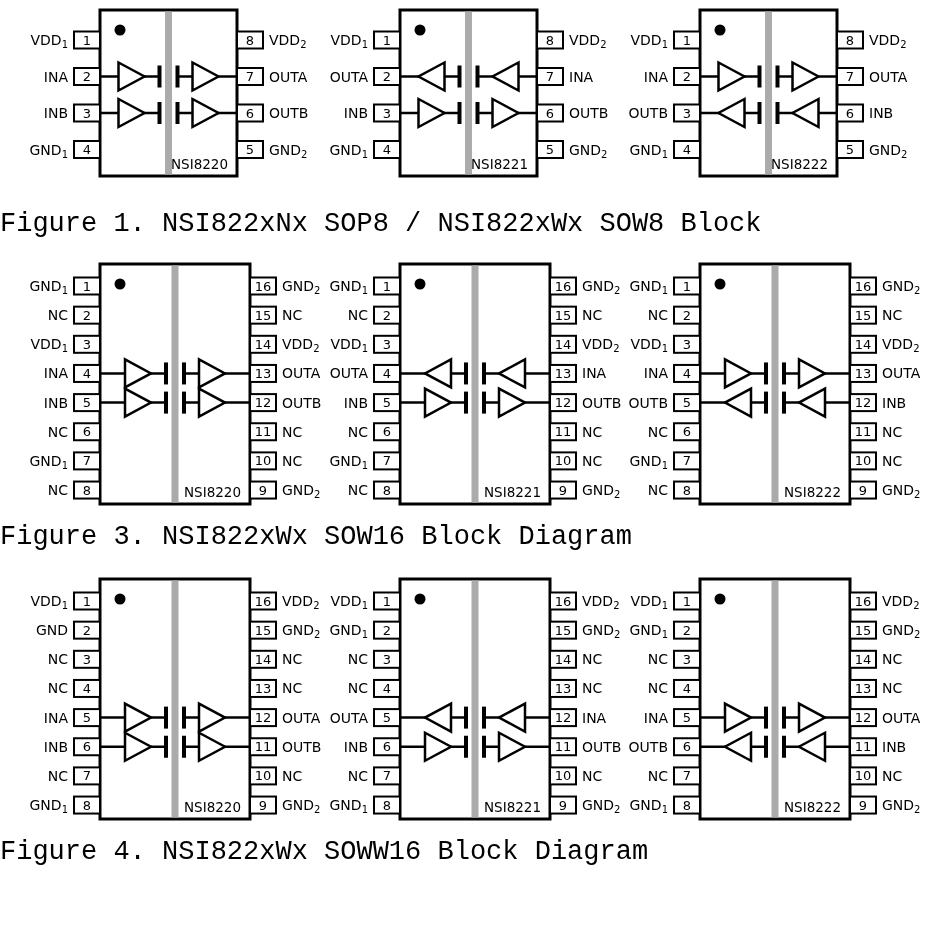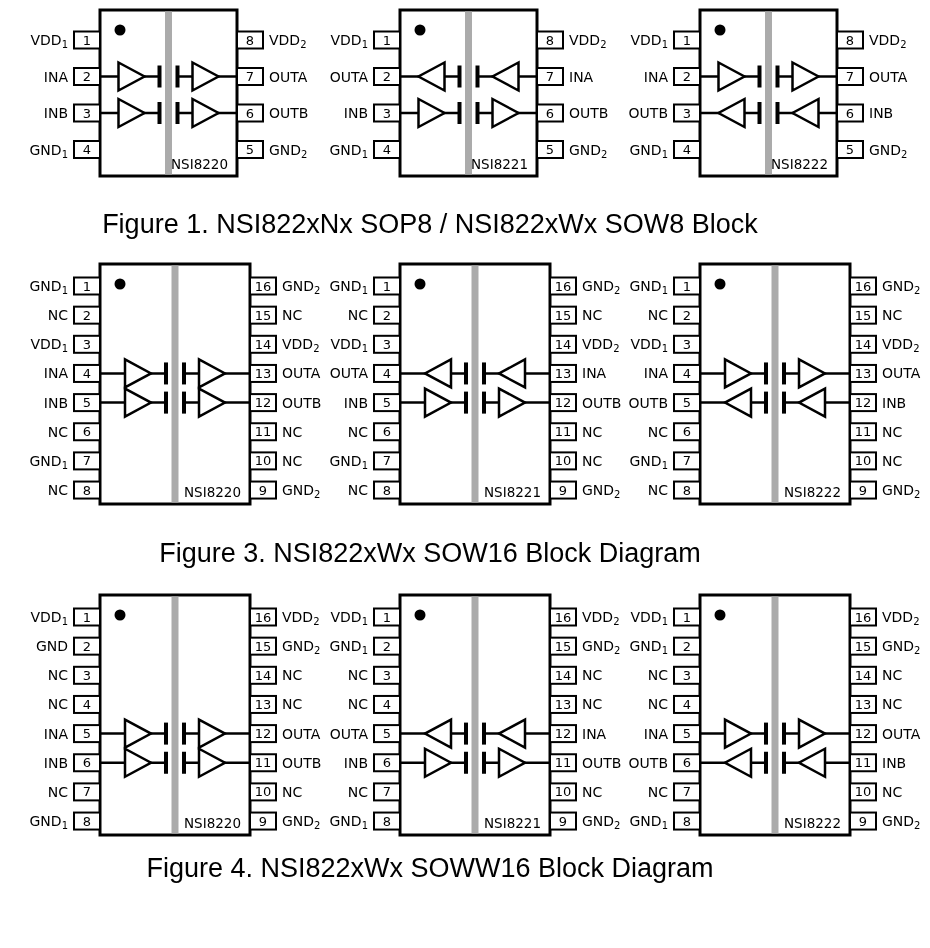--- a/index.html
+++ b/index.html
@@ -20,28 +20,28 @@
     display: flex;
     padding-left: 24px;
   }
   .chip-cell {
     width: 300px;
     flex: 0 0 300px;
   }
   svg { overflow: visible; display: block; }
   .caption {
     width: 860px;
-    text-align: center;
-    font-family: Liberation Sans, sans-serif;
+    text-align: left;
+    font-family: Liberation Mono, monospace;
     font-size: 27px;
     line-height: 36px;
     color: #000000;
   }
   .caption-1 { margin-top: 14px; }
-  .caption-2 { margin-top: 16px; }
+  .caption-2 { }
   .caption-3 { margin-top: 0; }
   .row-2 { margin-top: 12px; }
   .row-3 { margin-top: 14px; }
 </style>
 </head>
 <body>
 
 <div id="page">
 
   <section>

